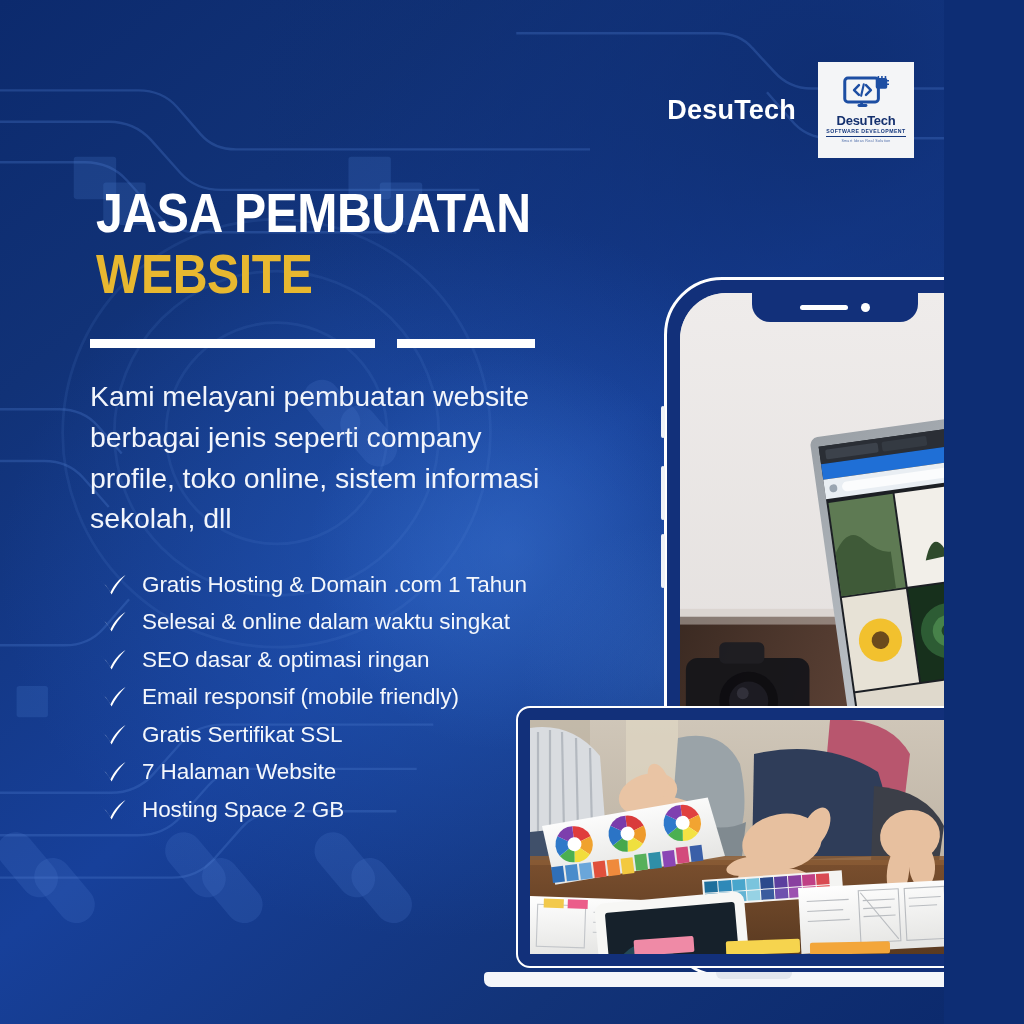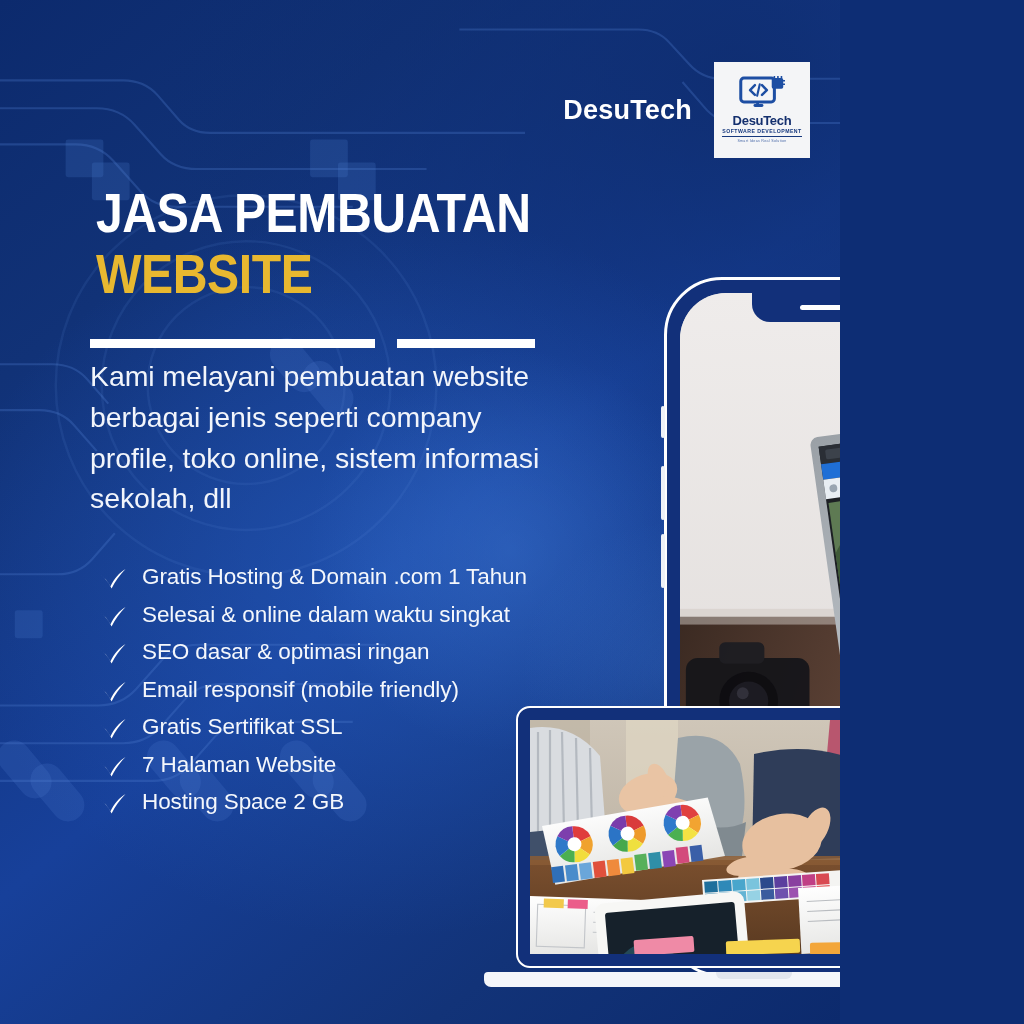--- a/index.html
+++ b/index.html
@@ -5,21 +5,21 @@
   * { box-sizing: border-box; margin: 0; padding: 0; }
   html, body { width: 1024px; height: 1024px; }
   body {
     font-family: "Liberation Sans", sans-serif;
     background: #0d2d74;
     overflow: hidden;
   }
 
   #poster {
     position: relative;
-    width: 840px;
+    width: 944px;
     height: 1024px;
     overflow: hidden;
     background:
       radial-gradient(ellipse 620px 520px at 46% 56%, rgba(40,95,190,0.55) 0%, rgba(40,95,190,0.0) 70%),
       radial-gradient(ellipse 900px 700px at 88% 8%, rgba(14,44,110,0.85) 0%, rgba(14,44,110,0.0) 65%),
       linear-gradient(140deg, #0c2a6d 0%, #113277 22%, #17409a 52%, #123378 80%, #0c2a6d 100%);
   }
 
   
   .circuit {
@@ -112,38 +112,39 @@
     align-items: center;
     gap: 22px;
   }
   .rule-long { width: 285px; height: 9px; background: #ffffff; }
   .rule-short { width: 138px; height: 9px; background: #ffffff; }
 
   
   .lede {
     position: absolute;
     left: 90px;
-    top: 356px;
+    top: 376px;
     width: 470px;
     color: #f2f5fb;
     font-size: 28.5px;
     line-height: 1.43;
     letter-spacing: -0.1px;
   }
 
   
   .features {
     position: absolute;
     left: 98px;
     top: 566px;
     width: 520px;
     list-style: none;
   }
   .feature {
     display: flex;
+    align-items: center;
     height: 37.5px;
     gap: 14px;
   }
   .check { width: 30px; height: 26px; flex: 0 0 30px; display:block; }
   .feature-label {
     color: #f4f7fc;
     font-size: 22.5px;
     line-height: 1;
     letter-spacing: -0.1px;
     white-space: nowrap;

